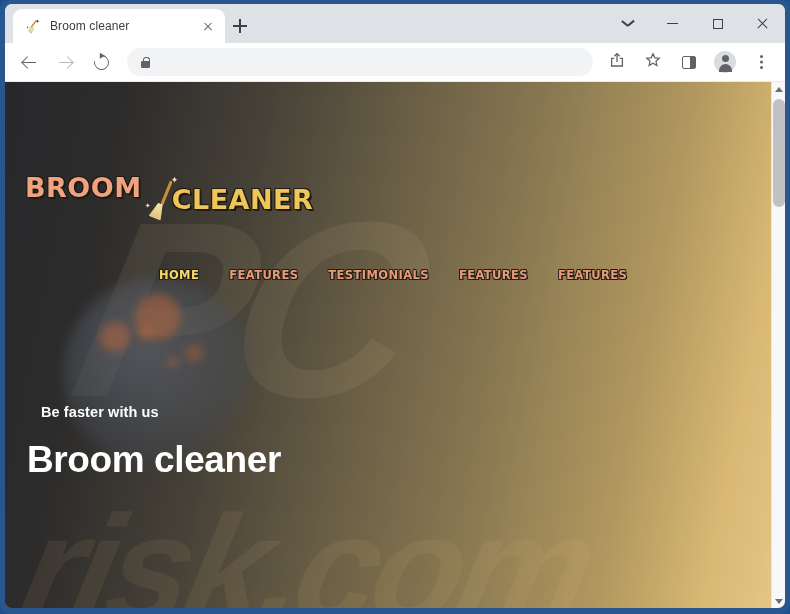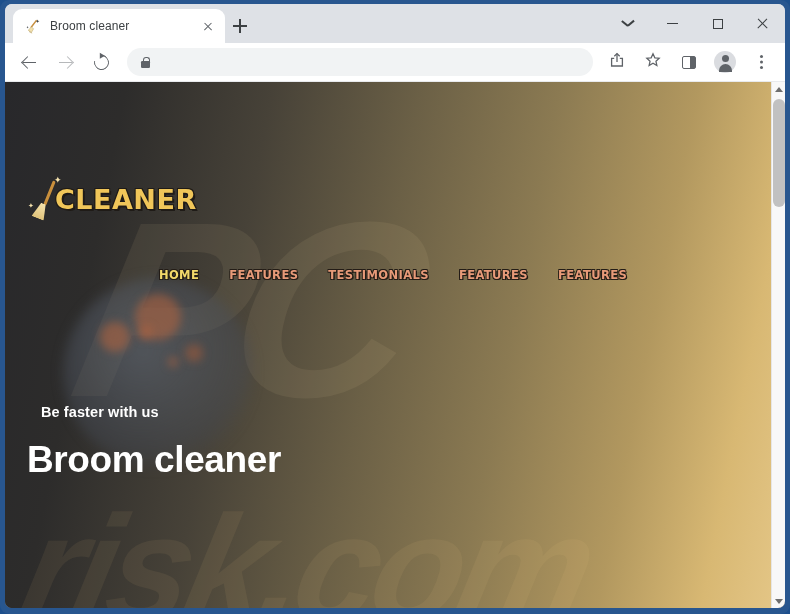--- a/index.html
+++ b/index.html
@@ -539,20 +539,21 @@
         <div class="watermark-2">risk.com</div>
 
         <div class="orb"></div>
         <div class="dot d1"></div>
         <div class="dot d2"></div>
         <div class="dot d3"></div>
         <div class="dot d4"></div>
         <div class="dot d5"></div>
 
         <div class="logo">
+          <span class="logo-broom">BROOM</span>
           <span class="broom-icon">
             <span class="broom-stick"></span>
             <span class="broom-head"></span>
             <span class="sparkle sp1">✦</span>
             <span class="sparkle sp2">✦</span>
           </span>
           <span class="logo-cleaner">CLEANER</span>
         </div>
 
         <nav class="nav">

